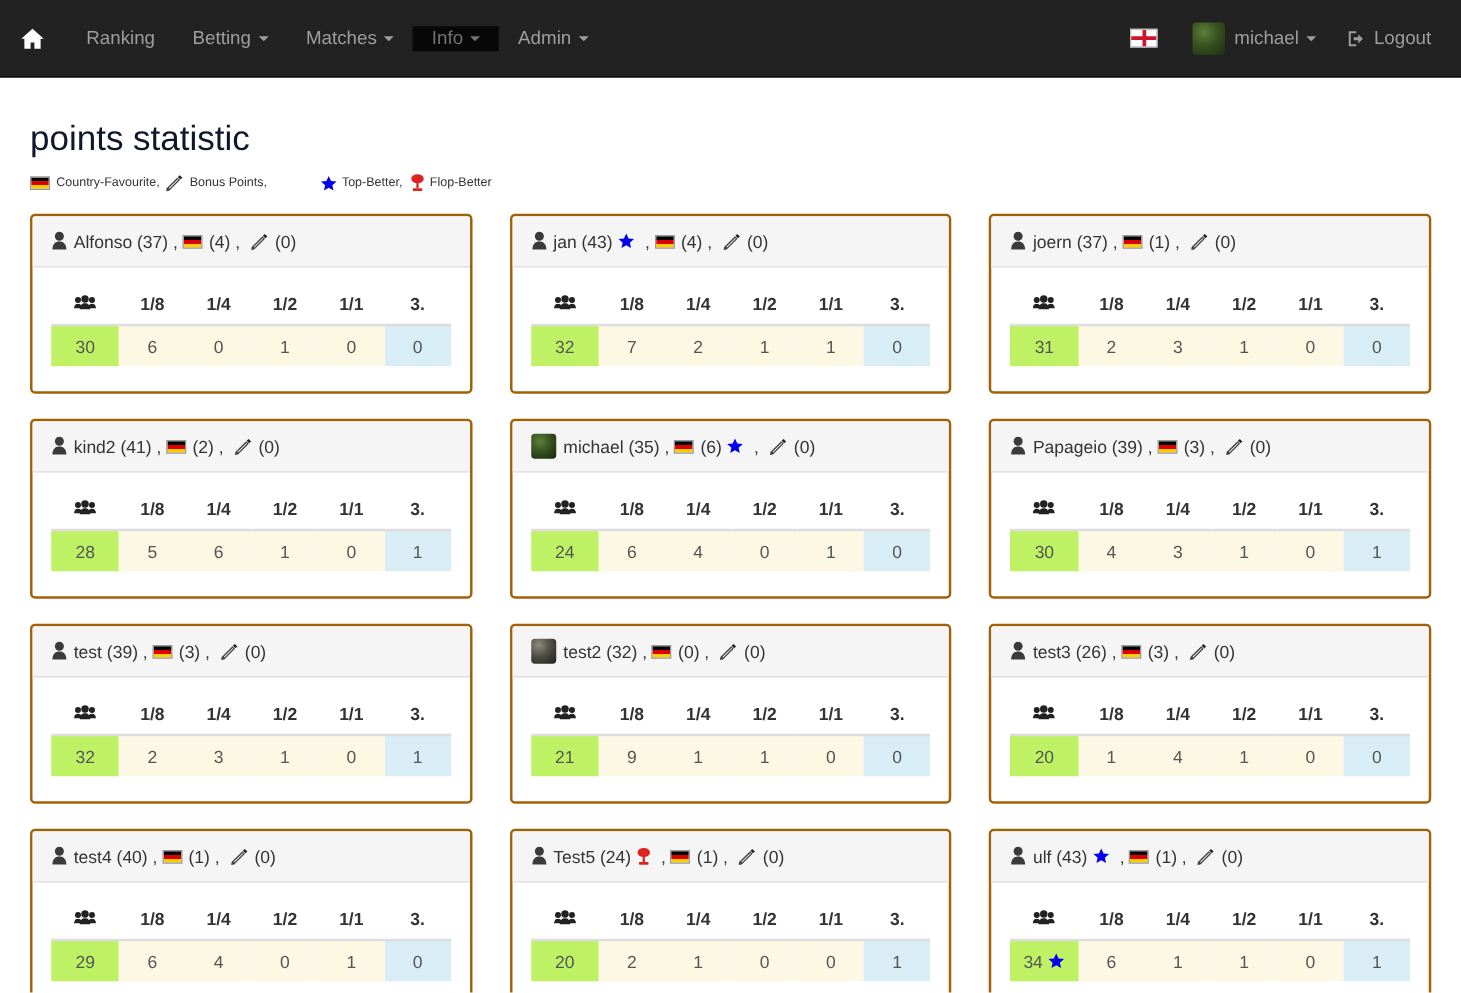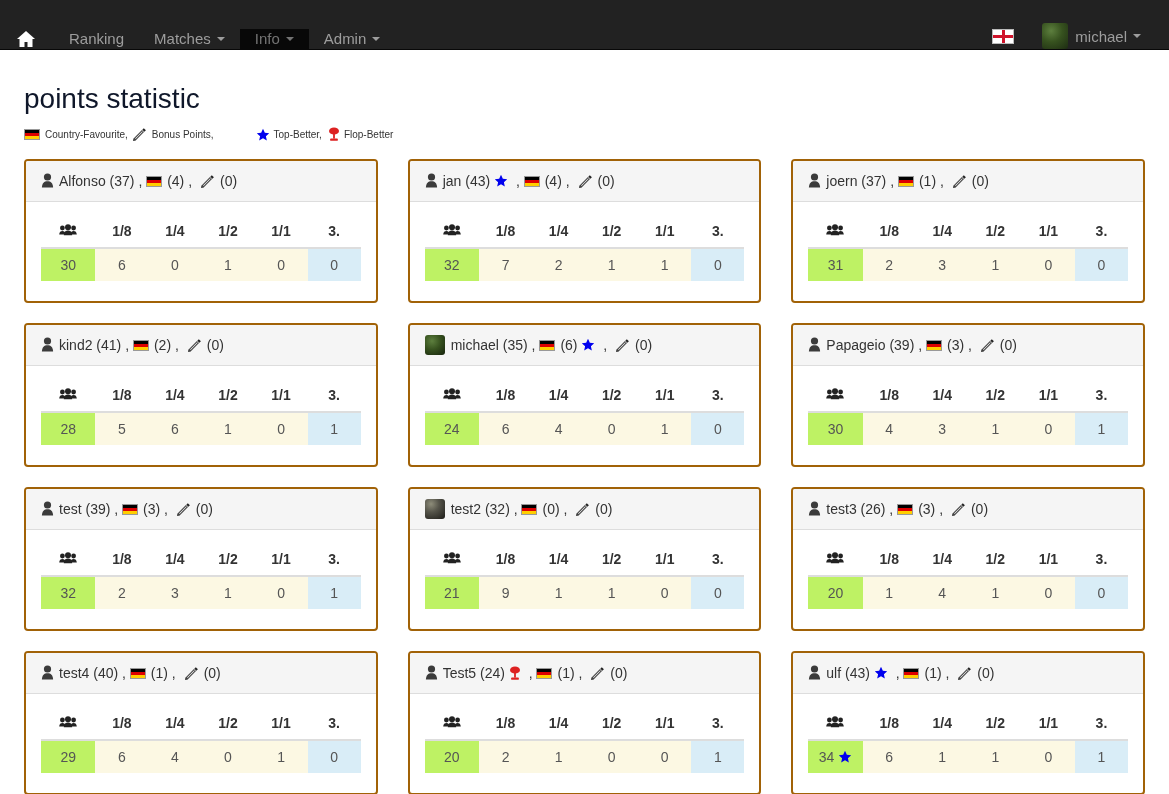--- a/index.html
+++ b/index.html
@@ -8,25 +8,25 @@
     width: 1169px; height: 794px;
     background: #ffffff;
     font-family: "Liberation Sans", sans-serif;
     font-size: 14px;
     color: #333333;
     overflow: hidden;
   }
 
   
   .navbar {
-    height: 50px;
+    height: 62px;
     background: #222222;
     border-bottom: 1px solid #080808;
     display: flex;
-    align-items: flex-end;
+    align-items: center;
     position: relative;
   }
   .nav-left { display: flex; align-items: stretch; }
   .nav-right { display: flex; align-items: stretch; margin-left: auto; padding-right: 14px; }
   .nav-item {
     display: flex; align-items: center;
     padding: 0 15px;
     color: #9d9d9d;
     font-size: 15px;
     line-height: 20px;
@@ -170,20 +170,24 @@
   <div class="nav-left">
     <a class="nav-item brand">
       <span class="home-glyph">
         <svg viewBox="0 0 20 20" width="20" height="20">
             <path fill="#ffffff" d="M10 2L1 10h2.5v8h5v-5h3v5h5v-8H19z"></path>
           </svg>
       </span>
     </a>
     <a class="nav-item">
         <span>Ranking</span>
+      </a>
+    <a class="nav-item">
+        <span>Betting</span>
+        <span class="caret"></span>
       </a>
     <a class="nav-item">
         <span>Matches</span>
         <span class="caret"></span>
       </a>
     <a class="nav-item active">
         <span>Info</span>
         <span class="caret"></span>
       </a>
     <a class="nav-item">
@@ -192,20 +196,29 @@
       </a>
   </div>
   <div class="nav-right">
     <div class="nav-flag">
       <span class="flag-en"></span>
     </div>
     <div class="nav-user">
       <span class="avatar-nav"></span>
       <span>michael</span>
       <span class="caret"></span>
+    </div>
+    <div class="nav-logout">
+      <span class="logout-glyph">
+        <svg viewBox="0 0 16 16" width="16" height="16">
+          <path fill="#9d9d9d" d="M2 2h6v1.6H3.6v8.8H8V14H2z"></path>
+          <path fill="#9d9d9d" d="M9.6 4.3l3.7 3.7-3.7 3.7v-2.5H6V6.8h3.6z"></path>
+        </svg>
+      </span>
+      <span>Logout</span>
     </div>
   </div>
 </div>
 
 <div class="container">
 
   <h1 class="page-title">points statistic</h1>
 
   <div class="legend">
     <span class="grp">

